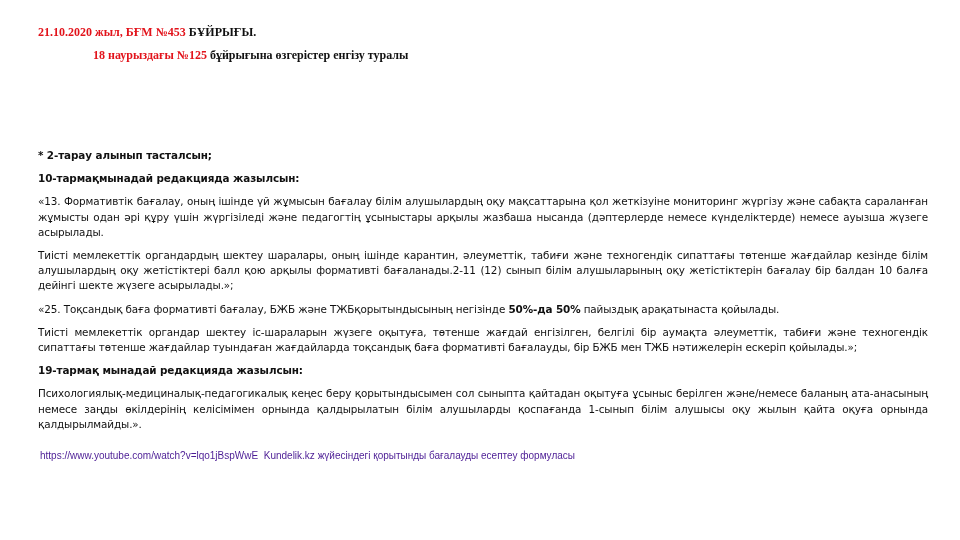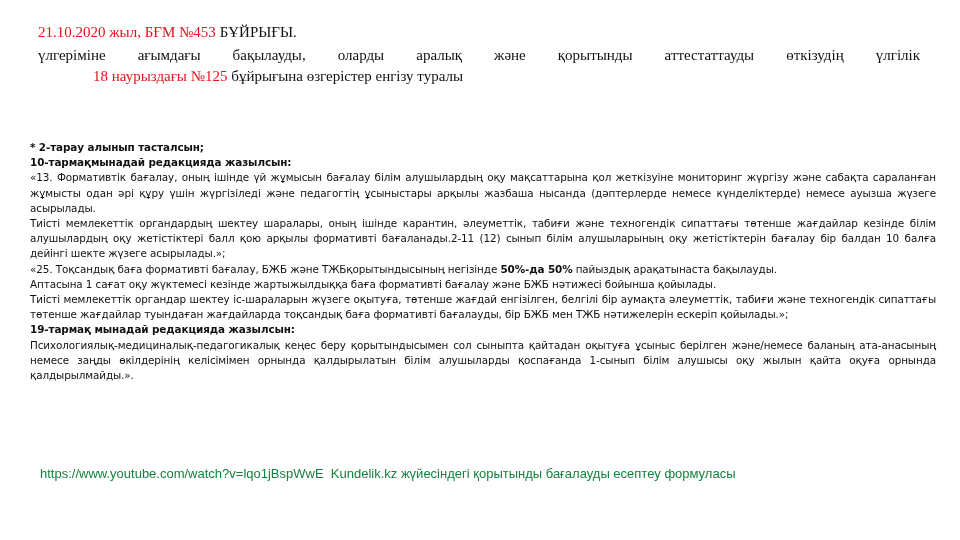--- a/index.html
+++ b/index.html
@@ -1,46 +1,44 @@
 <!DOCTYPE html>
 <html><head>
 <meta charset="utf-8">
 <style>
   html, body { margin:0; padding:0; }
   body { width:960px; height:540px; background:#ffffff; position:relative; overflow:hidden; color:#111; }
-  .title-block { position:absolute; left:38px; top:22px; width:882px; font-family:"Liberation Serif", serif; font-weight:normal; font-size:15px; line-height:21px; color:#111; }
+  .title-block { position:absolute; left:38px; top:22px; width:882px; font-family:"Liberation Serif", serif; font-weight:bold; font-size:12px; line-height:21px; color:#111; }
   .title-line1 { margin-bottom:2px; }
   .red { color:#e2131b; }
   .justify { text-align:justify; text-align-last:justify; }
   .title-last { padding-left:55px; }
   .body-block { position:absolute; left:30px; top:140px; width:906px; font-family:"DejaVu Sans", sans-serif; font-size:10.4px; line-height:15.2px; color:#111; letter-spacing:-0.1px; }
-  .body-block p { margin:0; text-align:justify; }
+  .body-block p { margin:8px; text-align:justify; }
   .bold { font-weight:bold; font-family:"DejaVu Sans", sans-serif; }
-  .link-line { position:absolute; left:40px; top:450px; width:900px; font-family:"Liberation Sans", sans-serif; font-size:13px; color:#15803d; white-space:nowrap;margin-top:16px; }
+  .link-line { position:absolute; left:40px; top:450px; width:900px; font-family:"Liberation Sans", sans-serif; font-size:10px; color:#4c1d95; white-space:nowrap; }
 </style>
 </head>
 <body>
 
 <div class="title-block">
   <div class="title-line1">
     <span class="red">21.10.2020 жыл, БҒМ №453</span><span> БҰЙРЫҒЫ.</span>
   </div>
-  <div class="justify">үлгеріміне ағымдағы бақылауды, оларды аралық және қорытынды аттестаттауды өткізудің үлгілік</div>
   <div class="title-last">
     <span class="red">18 наурыздағы №125</span><span> бұйрығына өзгерістер енгізу туралы</span>
   </div>
 </div>
 
 <div class="body-block">
   <p class="bold">* 2-тарау алынып тасталсын;</p>
   <p class="bold">10-тармақмынадай редакцияда жазылсын:</p>
   <p>«13. Формативтік бағалау, оның ішінде үй жұмысын бағалау білім алушылардың оқу мақсаттарына қол жеткізуіне мониторинг жүргізу және сабақта сараланған жұмысты одан әрі құру үшін жүргізіледі және педагогтің ұсыныстары арқылы жазбаша нысанда (дәптерлерде немесе күнделіктерде) немесе ауызша жүзеге асырылады.</p>
   <p>Тиісті мемлекеттік органдардың шектеу шаралары, оның ішінде карантин, әлеуметтік, табиғи және техногендік сипаттағы төтенше жағдайлар кезінде білім алушылардың оқу жетістіктері балл қою арқылы формативті бағаланады.2-11 (12) сынып білім алушыларының оқу жетістіктерін бағалау бір балдан 10 балға дейінгі шекте жүзеге асырылады.»;</p>
-  <p><span>«25. Тоқсандық баға формативті бағалау, БЖБ және ТЖБқорытындысының негізінде </span><span class="bold">50%-да 50%</span><span> пайыздық арақатынаста бақылауды.</span></p>
-  <p>Аптасына 1 сағат оқу жүктемесі кезінде жартыжылдыққа баға формативті бағалау және БЖБ нәтижесі бойынша қойылады.</p>
+  <p><span>«25. Тоқсандық баға формативті бағалау, БЖБ және ТЖБқорытындысының негізінде </span><span class="bold">50%-да 50%</span><span> пайыздық арақатынаста қойылады.</span></p>
   <p>Тиісті мемлекеттік органдар шектеу іс-шараларын жүзеге оқытуға, төтенше жағдай енгізілген, белгілі бір аумақта әлеуметтік, табиғи және техногендік сипаттағы төтенше жағдайлар туындаған жағдайларда тоқсандық баға  формативті бағалауды, бір БЖБ мен ТЖБ нәтижелерін ескеріп қойылады.»;</p>
   <p class="bold">19-тармақ мынадай редакцияда жазылсын:</p>
   <p>Психологиялық-медициналық-педагогикалық кеңес беру қорытындысымен сол сыныпта қайтадан оқытуға ұсыныс берілген және/немесе баланың ата-анасының немесе заңды өкілдерінің келісімімен орнында қалдырылатын білім алушыларды қоспағанда 1-сынып білім алушысы оқу жылын қайта оқуға орнында қалдырылмайды.».</p>
 </div>
 
 <div class="link-line">
   <span>https://www.youtube.com/watch?v=lqo1jBspWwE</span><span style="white-space:pre;">  Kundelik.kz жүйесіндегі қорытынды бағалауды есептеу формуласы</span>
 </div>
 
 </body></html>

